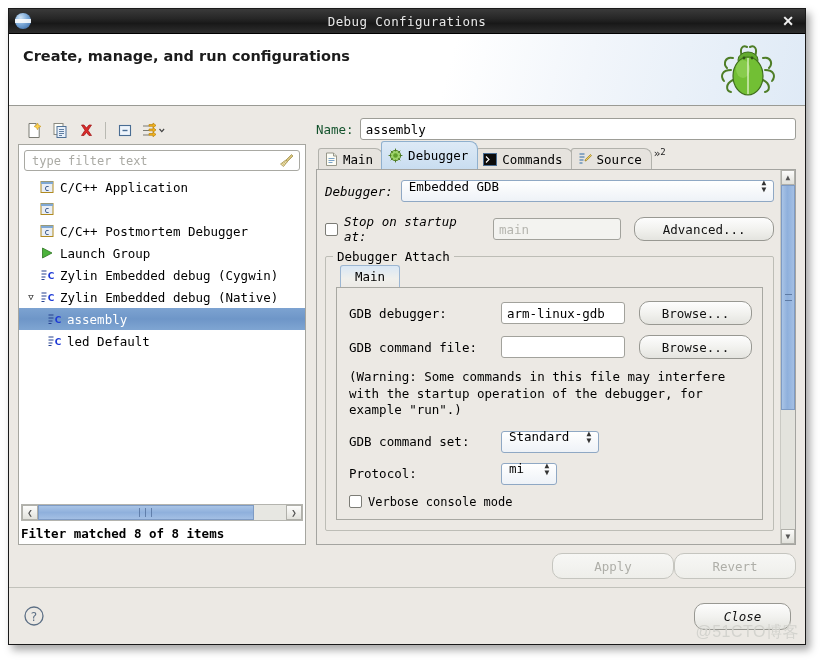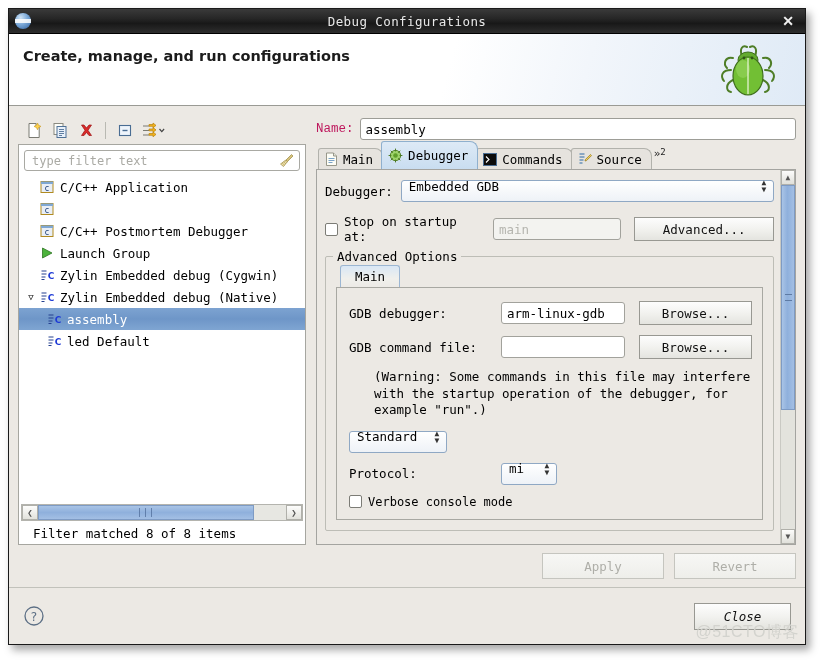--- a/index.html
+++ b/index.html
@@ -228,47 +228,47 @@
     color: #4a6794;
     font-size: 8px;
     letter-spacing: 1px;
     box-sizing: border-box;
     cursor: pointer;
   }
   #hscroll .track { flex: 1; background: #e7e7e2; }
   #filterstatus {
     height: 22px;
     display: flex; align-items: center;
-    padding-left: 14px;
+    padding-left: 2px;
     font-size: 12.5px;
     color: #000;
     flex: none;
     background: #fff;
+    font-weight: bold;
   }
 
   
   #right {
     flex: 1;
     display: flex;
     flex-direction: column;
     margin-left: 10px;
     min-width: 0;
   }
   #namerow {
     display: flex;
     align-items: center;
     height: 26px;
     flex: none;
     margin-bottom: 5px;
   }
   #namerow .lbl {
     font-size: 12.5px;
     margin-right: 6px;
-    color: #be185d;
-    font-family: Liberation Mono, monospace;
+    color: #14532d;
   }
   #nameinput {
     flex: 1;
     height: 22px;
     border: 1px solid #9d9d97;
     border-radius: 3px;
     background: #fff;
     font-size: 12.5px;
     padding: 0 5px;
     box-sizing: border-box;
@@ -366,21 +366,21 @@
     border-top: 1px solid #5e7ba4;
     border-bottom: 1px solid #5e7ba4;
   }
   #vscroll .vtrack { flex: 1; background: #e3e3dd; }
 
   .rowline {
     display: flex;
     align-items: center;
     margin-bottom: 12px;
   }
-  .rowline .lbl { font-size: 12.5px; color: #000; }
+  .rowline .lbl { font-size: 12.5px; color: #000; font-style: italic; }
   .combo {
     border: 1px solid #8fa8c4;
     border-radius: 3px;
     background: linear-gradient(to bottom,#ffffff,#eef2f7);
     height: 22px;
     display: flex;
     align-items: center;
     padding: 0 2px 10px 7px;
     font-size: 12.5px;
     box-sizing: border-box;
@@ -418,21 +418,21 @@
     box-sizing: border-box;
     color: #000;
     font-family: "DejaVu Sans Mono", "Liberation Mono", monospace;
   }
   .textfield.disabled { background: #f3f3f0; color: #b5b5af; }
   .btn {
     height: 24px;
     min-width: 60px;
     padding: 0 28px;
     border: 1px solid #989892;
-    border-radius: 0;
+    border-radius: 10px;
     background: linear-gradient(to bottom,#fdfdfd 0%,#f2f2ef 50%,#e4e4df 100%);
     font-size: 12.5px;
     color: #111;
     cursor: pointer;
     display: flex; align-items: center; justify-content: center;
     box-sizing: border-box;
     font-family: "DejaVu Sans Mono", "Liberation Mono", monospace;
   }
   .btn.disabled { color: #aeaea8; border-color: #c5c5bf; background: linear-gradient(to bottom,#f7f7f5,#eeeeea); cursor: default;}
   .btn.default { border: 2px solid #6f9bd0; }
@@ -493,30 +493,28 @@
     font-size: 12.5px;
     flex: none;
     color: #000;
   }
   .warn {
     font-size: 12.5px;
     color: #000;
     line-height: 16.5px;
     margin-bottom: 12px;
     white-space: pre-line;
-    margin-left: 25px;
   }
 
   
   #applyrow {
     height: 42px;
     display: flex;
     align-items: center;
     justify-content: flex-end;
-    gap: 10px;
     padding: 0 9px;
     flex: none;
   }
   #footer {
     height: 56px;
     border-top: 1px solid #c2c2bb;
     display: flex;
     align-items: center;
     padding: 0 14px;
     flex: none;
@@ -813,21 +811,21 @@
           </div>
 
           <div class="rowline">
             <span class="checkbox"></span>
             <span class="lbl" style="margin-right:8px">Stop on startup at:</span>
             <span class="textfield disabled" style="width:130px">main</span>
             <span class="btn" style="margin-left:13px">Advanced...</span>
           </div>
 
           <div id="groupbox">
-            <span class="gtitle">Advanced Options</span>
+            <span class="gtitle">Debugger Attach</span>
 
             <div id="innertabs">
               <div class="itab">Main</div>
             </div>
 
             <div id="innerbody">
 
               <div class="fieldrow">
                 <span class="flbl">GDB debugger:</span>
                 <span class="textfield" style="width:150px">arm-linux-gdb</span>
@@ -842,20 +840,21 @@
                 <span class="btn" style="margin-left:14px">
                     <span>Browse...</span>
                   </span>
               </div>
 
               <div class="warn">(Warning: Some commands in this file may interfere
 with the startup operation of the debugger, for
 example "run".)</div>
 
               <div class="fieldrow">
+                <span class="flbl">GDB command set:</span>
                 <span class="combo" style="width:98px">
                   <span class="cval">Standard</span>
                   <span class="spin">
                       <span>▲</span>
                       <span>▼</span>
                     </span>
                 </span>
               </div>
 
               <div class="fieldrow">

